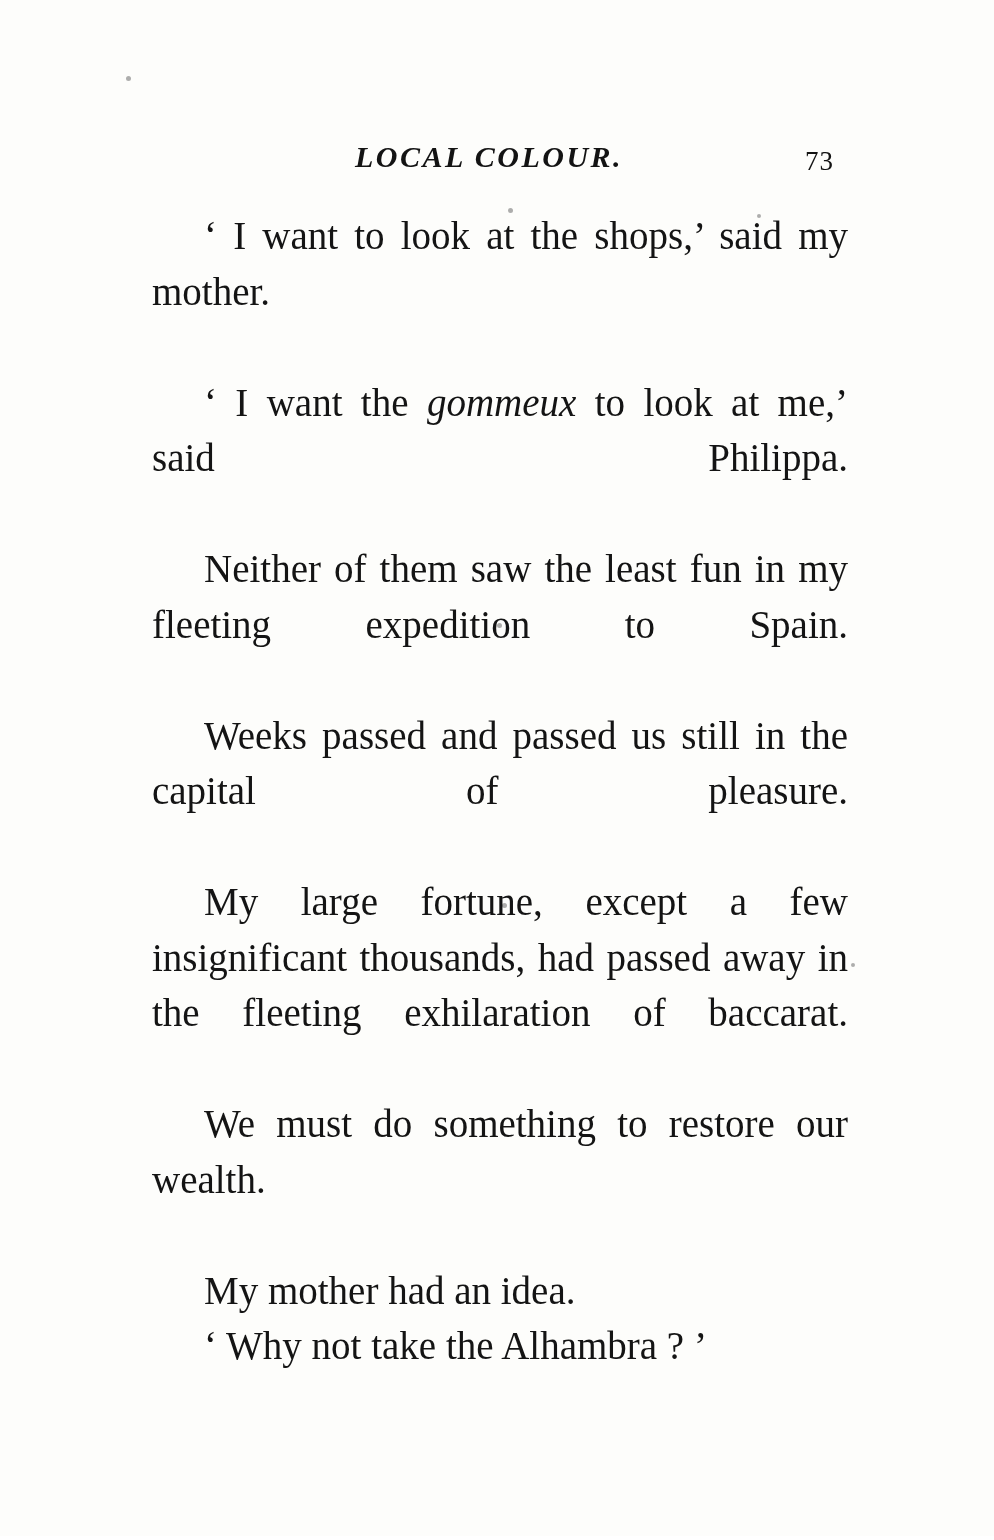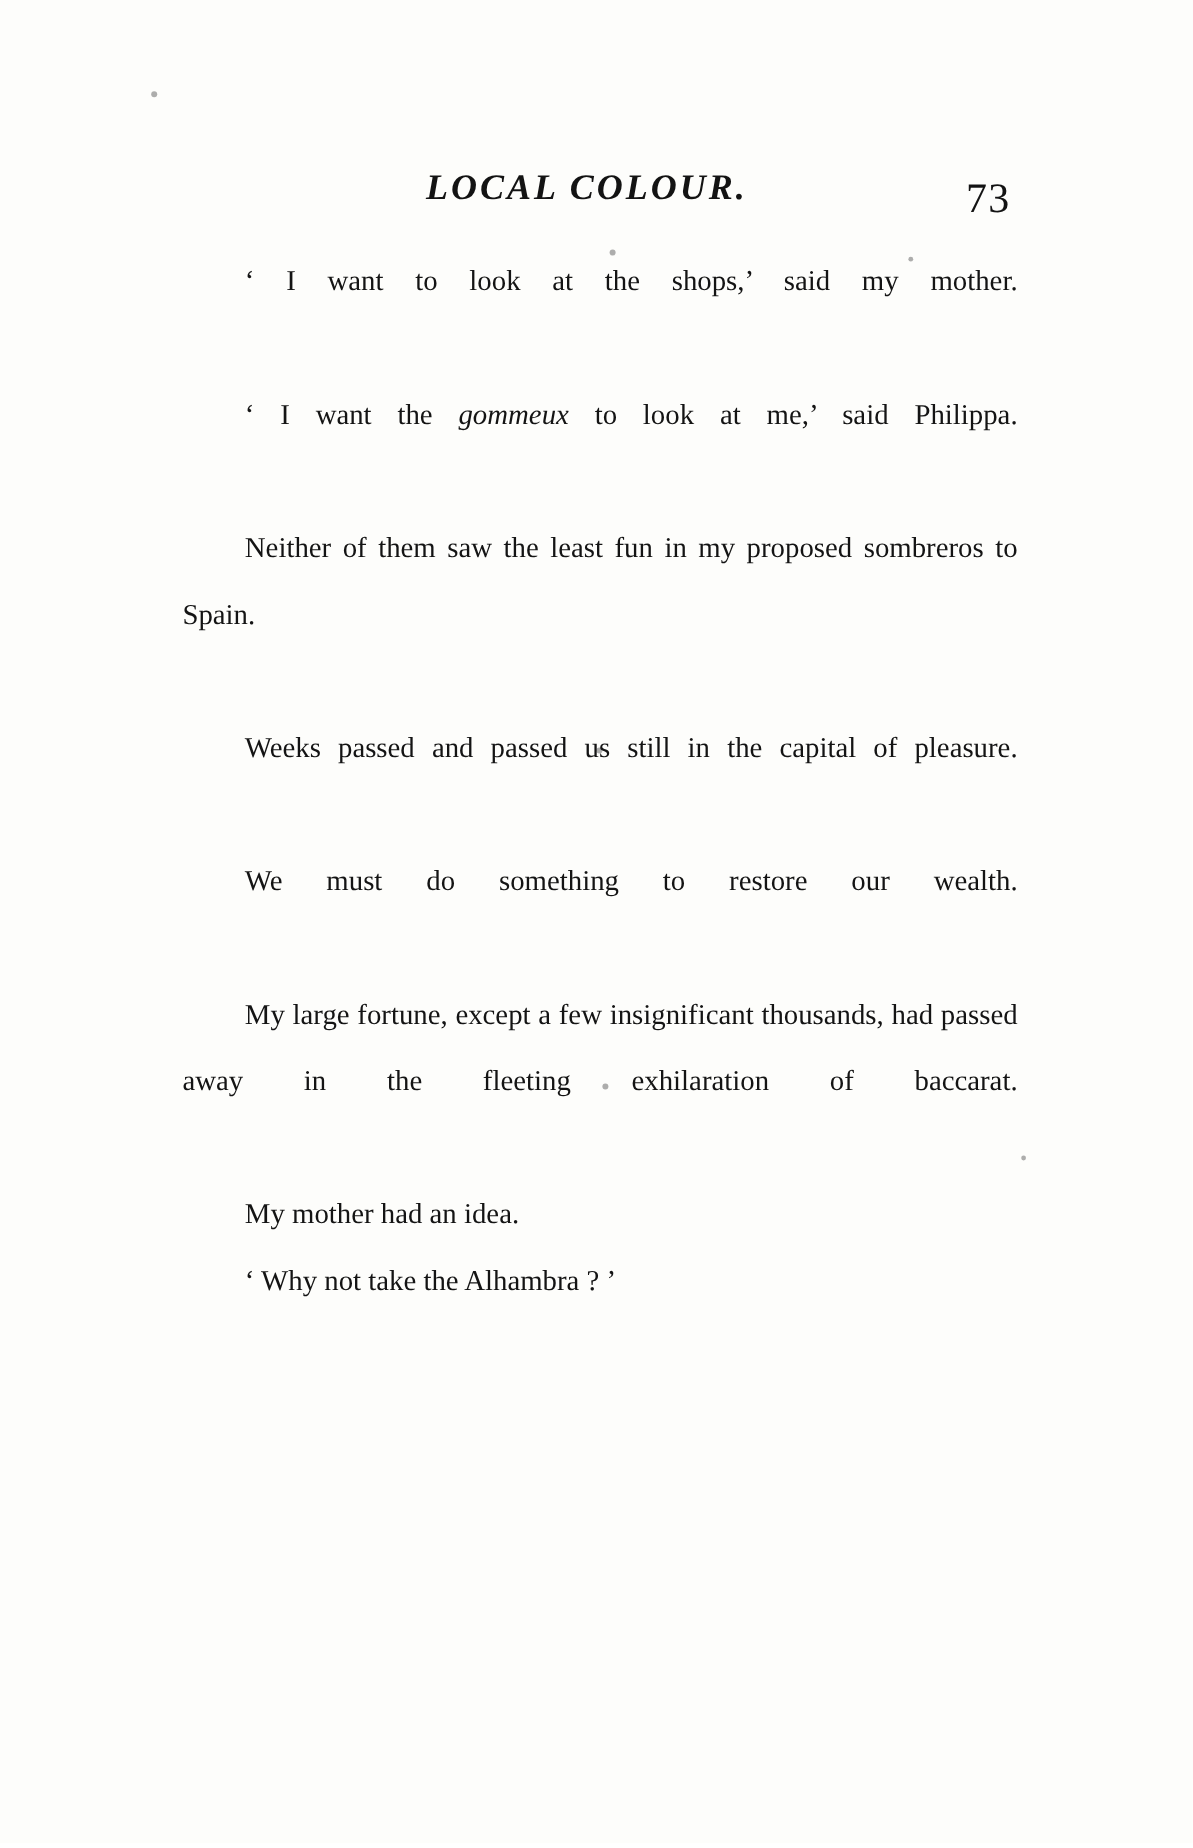--- a/index.html
+++ b/index.html
@@ -49,35 +49,35 @@
     font-size: 30px;
     letter-spacing: 2.5px;
     color: #131313;
     white-space: nowrap;
   }
 
   .page-number {
     position: absolute;
     left: 655px;
     top: 6px;
-    font-size: 35px;
+    font-size: 27px;
     color: #131313;
     letter-spacing: 1px;
   }
 
   .body-text {
     position: absolute;
     top: 208px;
     left: 152px;
     width: 696px;
   }
 
   p.para {
     margin: 0 0 0 0;
-    font-size: 24px;
+    font-size: 39px;
     line-height: 55.5px;
     text-align: justify;
     text-justify: inter-word;
     color: #141414;
     text-indent: 52px;
   }
 
   p.para i {
     font-style: italic;
   }
@@ -105,21 +105,21 @@
   <div class="speck" style="left:851px; top:963px; width:4px; height:4px;"></div>
 
   <div class="running-head">
     <div class="head-title">LOCAL COLOUR.</div>
     <div class="page-number">73</div>
   </div>
 
   <div class="body-text">
     <p class="para">‘ I want to look at the shops,’ said my mother.</p>
     <p class="para">‘ I want the <i>gommeux</i> to look at me,’ said Philippa.</p>
-    <p class="para">Neither of them saw the least fun in my proposed sombreros to Spain.</p>
+    <p class="para">Neither of them saw the least fun in my fleeting expedition to Spain.</p>
     <p class="para">Weeks passed and passed us still in the capital of pleasure.</p>
+    <p class="para">My large fortune, except a few insignificant thousands, had passed away in the fleeting exhilaration of baccarat.</p>
     <p class="para">We must do something to restore our wealth.</p>
-    <p class="para">My large fortune, except a few insignificant thousands, had passed away in the fleeting exhilaration of baccarat.</p>
     <p class="para no-stretch">My mother had an idea.</p>
     <p class="para no-stretch">‘ Why not take the Alhambra ? ’</p>
   </div>
 
 </div>
 
 </body></html>

